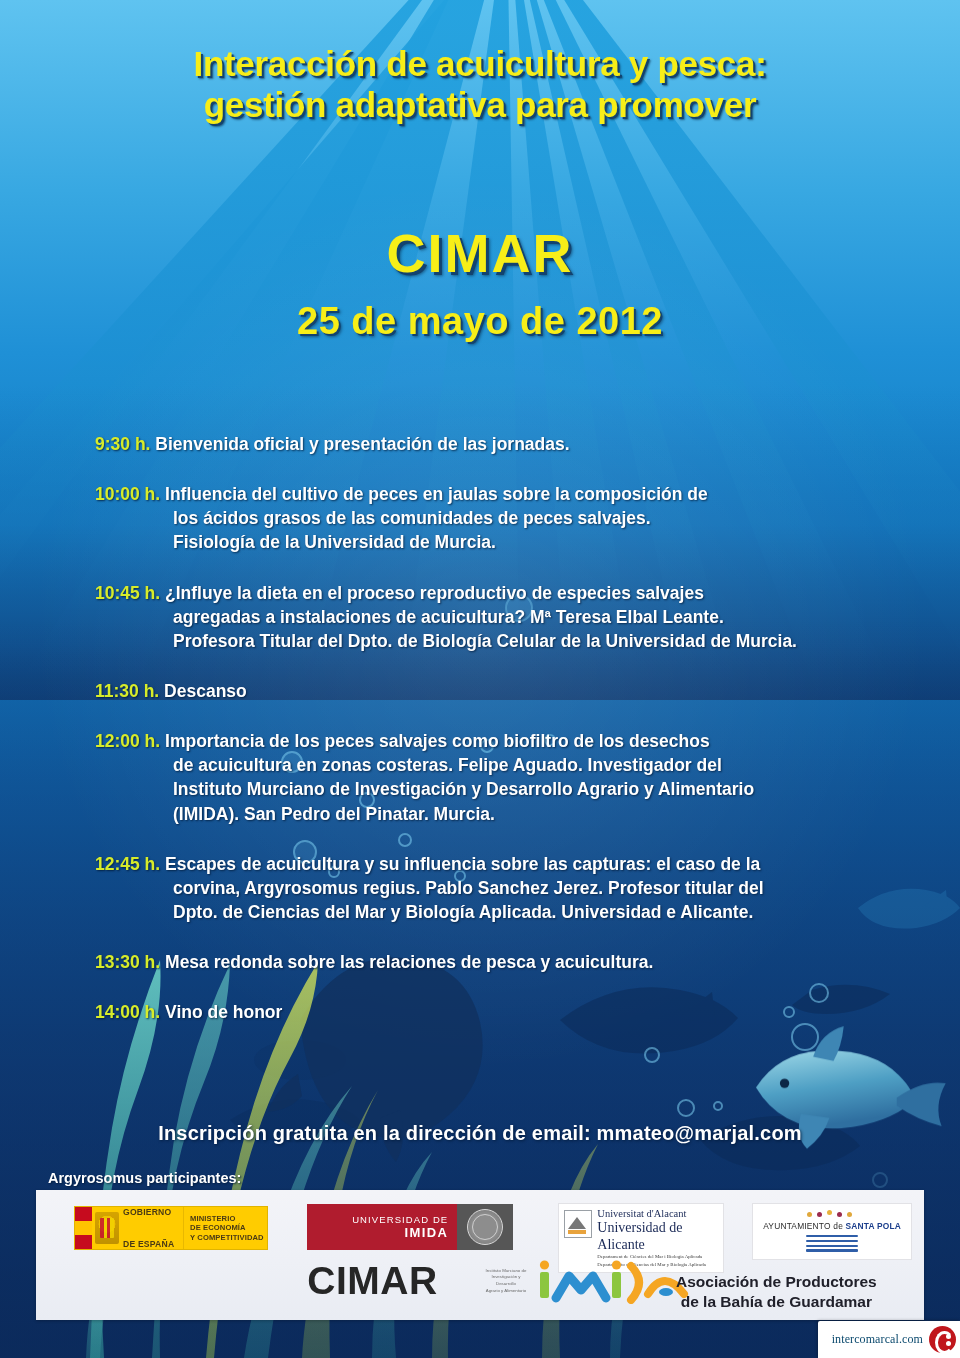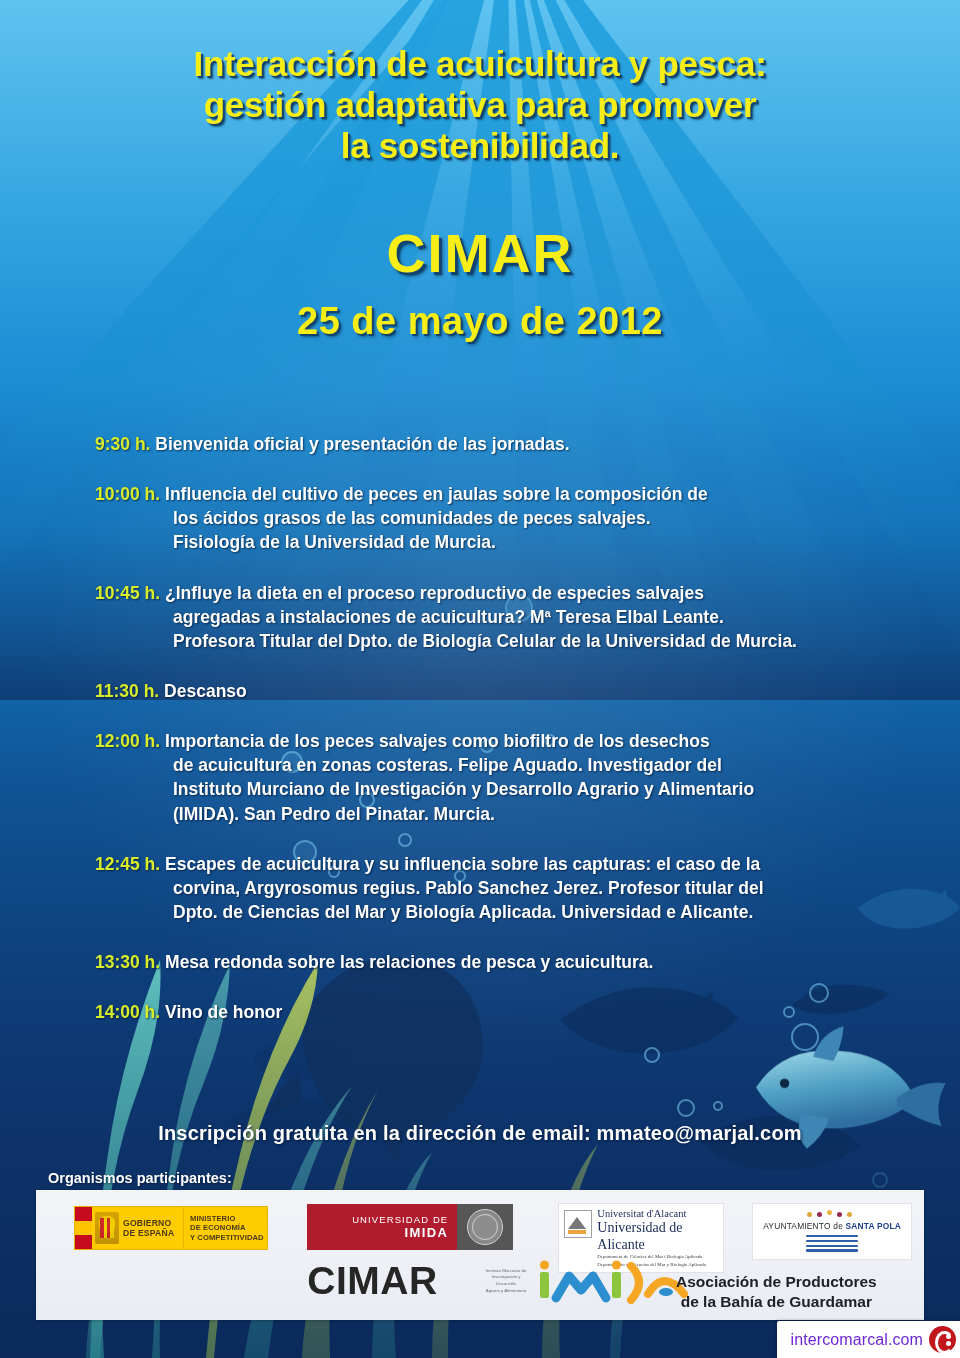--- a/index.html
+++ b/index.html
@@ -127,21 +127,21 @@
       radial-gradient(circle at 50% 38%, #f0c200 0 36%, rgba(240,194,0,0) 37%),
       linear-gradient(180deg,#d6a400 0%,#c09200 100%);
     position:relative;
   }
   .coat:before{
     content:"";position:absolute;left:5px;top:6px;width:14px;height:20px;
     background:linear-gradient(90deg,#c8102e 0 25%,#f2d200 25% 50%,#c8102e 50% 75%,#f2d200 75% 100%);
     opacity:.85;border-radius:1px;
   }
   .gob-t1{
-    flex:1;display:flex;flex-direction:column;justify-content:center;
+    flex:1;display:flex;flex-direction:column;justify-content:space-between;
     border-right:1px solid #e8b800;padding-left:2px;
   }
   .gob-t1 span{font-size:8.6px;font-weight:bold;color:#4a3a14;line-height:1.22;letter-spacing:.2px;}
   .gob-t2{
     flex:1.28;display:flex;flex-direction:column;justify-content:center;padding-left:6px;
   }
   .gob-t2 span{font-size:7.6px;font-weight:bold;color:#4a3a14;line-height:1.25;letter-spacing:.1px;}
   .gob-proj{margin-top:9px;}
   .gob-proj div{font-size:15px;color:#3b3b40;line-height:1.22;}
 
@@ -206,21 +206,21 @@
     font-size:15.5px;font-weight:bold;color:#20202a;line-height:1.32;text-align:center;
   }
 
   
   .wm{
     position:absolute;right:0;bottom:0;z-index:9;
     background:#ffffff;display:flex;align-items:center;
     padding:5px 4px 5px 14px;border-top-left-radius:2px;
     box-shadow:-1px -1px 3px rgba(0,0,0,.25);
   }
-  .wm span{font-size:16px;color:#6d28d9;letter-spacing:.1px;}
+  .wm span{font-size:12px;color:#0c4a6e;letter-spacing:.1px;font-family:Liberation Serif, serif;}
   .wm .badge{
     width:27px;height:27px;border-radius:50%;background:#c0161c;margin-left:6px;
     position:relative;
   }
   .wm .badge:before{
     content:"";position:absolute;left:6px;top:5px;width:13px;height:17px;
     border:3.5px solid #fff;border-right-color:transparent;border-radius:50%;
   }
   .wm .badge:after{
     content:"";position:absolute;right:5px;top:8px;width:5px;height:5px;border-radius:50%;background:#fff;
@@ -332,39 +332,38 @@
       <circle cx="334" cy="872" r="5"></circle>
       <circle cx="460" cy="876" r="5"></circle>
       <circle cx="108" cy="1235" r="16" opacity="0.35"></circle>
       <circle cx="880" cy="1180" r="7" opacity="0.35"></circle>
     </g>
   </svg>
 
   <div class="titleblock">
     <div class="t-line">Interacción de acuicultura y pesca:</div>
     <div class="t-line">gestión adaptativa para promover</div>
-    <div class="t-line">la sostenibilidad.</div>
   </div>
 
   <div class="cimar">CIMAR</div>
   <div class="fecha">25 de mayo de 2012</div>
 
   <div class="program" id="program">
       <div class="item"><span class="time">9:30 h.</span><span class="body"> Bienvenida oficial y presentación de las jornadas.</span></div>
       <div class="item"><span class="time">10:00 h.</span><span class="body"> Influencia del cultivo de peces en jaulas sobre la composición de</span><span class="cont">los ácidos grasos de las comunidades de peces salvajes.</span><span class="cont">Fisiología de la Universidad de Murcia.</span></div>
       <div class="item"><span class="time">10:45 h.</span><span class="body"> ¿Influye la dieta en el proceso reproductivo de especies salvajes</span><span class="cont">agregadas a instalaciones de acuicultura? Mª Teresa Elbal Leante.</span><span class="cont">Profesora Titular del Dpto. de Biología Celular de la Universidad de Murcia.</span></div>
       <div class="item"><span class="time">11:30 h.</span><span class="body"> Descanso</span></div>
       <div class="item"><span class="time">12:00 h.</span><span class="body"> Importancia de los peces salvajes como biofiltro de los desechos</span><span class="cont">de acuicultura en zonas costeras. Felipe Aguado. Investigador del</span><span class="cont">Instituto Murciano de Investigación y Desarrollo Agrario y Alimentario</span><span class="cont">(IMIDA). San Pedro del Pinatar. Murcia.</span></div>
       <div class="item"><span class="time">12:45 h.</span><span class="body"> Escapes de acuicultura y su influencia sobre las capturas: el caso de la</span><span class="cont">corvina, Argyrosomus regius. Pablo Sanchez Jerez. Profesor titular del</span><span class="cont">Dpto. de Ciencias del Mar y Biología Aplicada. Universidad e Alicante.</span></div>
       <div class="item"><span class="time">13:30 h.</span><span class="body"> Mesa redonda sobre las relaciones de pesca y acuicultura.</span></div>
       <div class="item"><span class="time">14:00 h.</span><span class="body"> Vino de honor</span></div>
     </div>
 
   <div class="inscripcion">Inscripción gratuita en la dirección de email: mmateo@marjal.com</div>
-  <div class="organismos">Organismos participantes:</div>
+  <div class="organismos">Argyrosomus participantes:</div>
 
   <div class="logobar">
 
     <div class="col gob">
       <div class="gob-flag">
         <div class="flagstrip">
             <i class="r"></i>
             <i class="y"></i>
             <i class="r"></i>
           </div>

